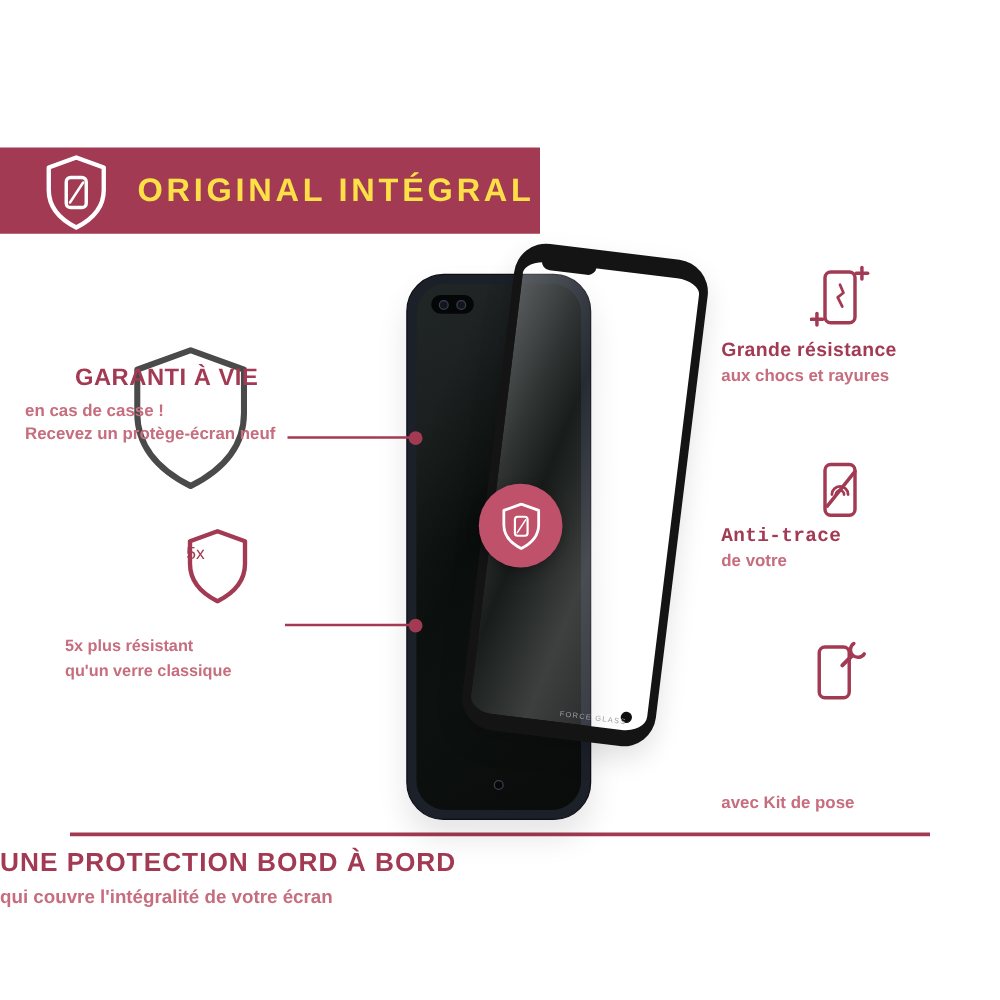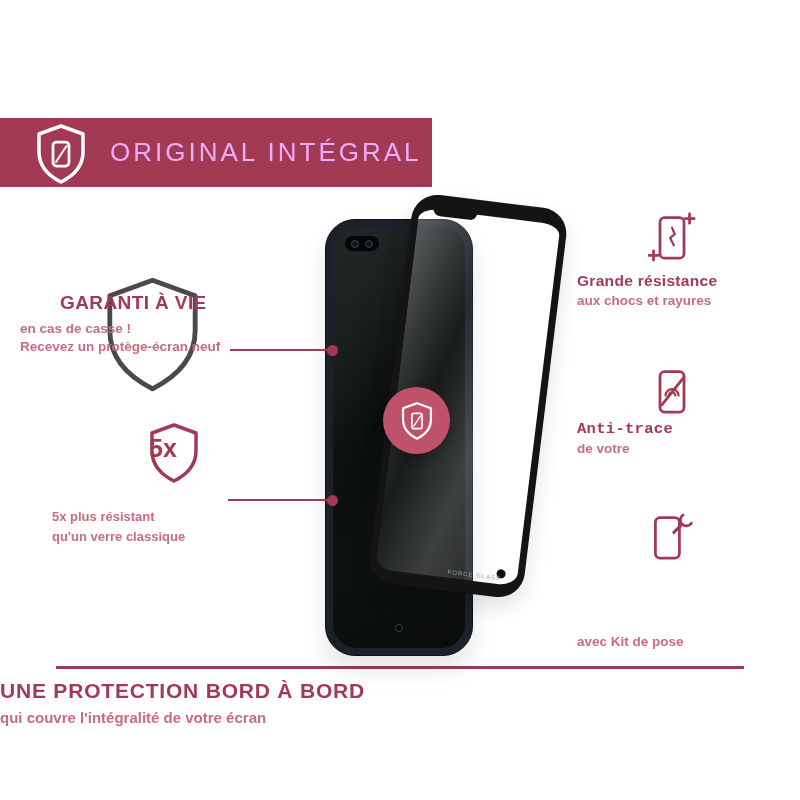--- a/index.html
+++ b/index.html
@@ -13,21 +13,21 @@
   }
   *{margin:0;padding:0;box-sizing:border-box;}
   html,body{background:#fff;}
   body{font-family:"Liberation Sans", sans-serif;}
   .stage{position:relative;width:800px;height:800px;background:var(--background,#fff);overflow:hidden;}
 
   
   .banner{position:absolute;left:0;top:118px;width:432px;height:69px;background:var(--primary,#A23A53);
     display:flex;align-items:center;padding-left:36px;gap:24px;}
   .banner-logo{width:50px;height:58px;display:block;flex:0 0 auto;}
-  .banner-title{color:#f0abfc;font-size:26px;font-weight:400;letter-spacing:3px;white-space:nowrap;}
+  .banner-title{color:#fde047;font-size:26px;font-weight:700;letter-spacing:3px;white-space:nowrap;}
 
   
   .phone{position:absolute;left:325px;top:219px;width:148px;height:437px;background:var(--phone-body,#1B2029);
     border-radius:30px;border:1px solid #0d0f15;z-index:1;box-shadow:0 14px 24px rgba(0,0,0,0.10);}
   .screen{position:absolute;left:7px;top:7px;right:7px;bottom:7px;border-radius:24px;
     background:linear-gradient(115deg, rgba(255,255,255,0.05) 18%, rgba(255,255,255,0) 42%),
                linear-gradient(150deg,#151a1b 0%,#0a0e0c 45%,#0d1110 70%,#090c0a 100%);}
   .cam-pill{position:absolute;left:12px;top:9px;width:34px;height:15px;border-radius:8px;background:#050608;
     display:flex;align-items:center;justify-content:space-around;padding:0 3px;}
   .cam-dot{width:8px;height:8px;border-radius:50%;background:#11151d;border:1px solid #394150;}
@@ -65,21 +65,21 @@
   .abs{position:absolute;}
   .ctr{text-align:left;}
 
   
   .warranty-shield{position:absolute;left:104px;top:276px;width:97px;height:117px;z-index:0;}
   .f1-title{left:60px;top:292px;width:185px;font-size:19px;font-weight:800;letter-spacing:.4px;z-index:2;}
   .f1-lines{left:20px;top:320px;width:265px;font-size:13.5px;font-weight:700;line-height:1.35;z-index:2;}
 
   
   .fivex-shield{position:absolute;left:149px;top:423px;width:50px;height:60px;}
-  .fivex-label{left:149px;top:434px;width:50px;font-size:25px;font-weight:700;}
+  .fivex-label{left:149px;top:434px;width:50px;font-size:14px;font-weight:400;}
   .f2-title{left:52px;top:485px;width:200px;font-size:15px;font-weight:800;letter-spacing:.3px;}
   .f2-lines{left:52px;top:507px;width:200px;font-size:13px;font-weight:600;line-height:1.55;}
 
   
   .r-icon{position:absolute;left:648px;width:48px;height:50px;}
   .ri1{top:212px;} .ri2{top:366px;} .ri3{top:512px;}
   .r-title{left:577px;width:190px;font-size:15.5px;font-weight:800;letter-spacing:.3px;}
   .r-line{left:577px;width:190px;font-size:13.5px;font-weight:600;}
   .rt1{top:272px;} .rl1{top:293px;}
   .rt2{top:420px;font-family:Liberation Mono, monospace;} .rl2{top:441px;}

